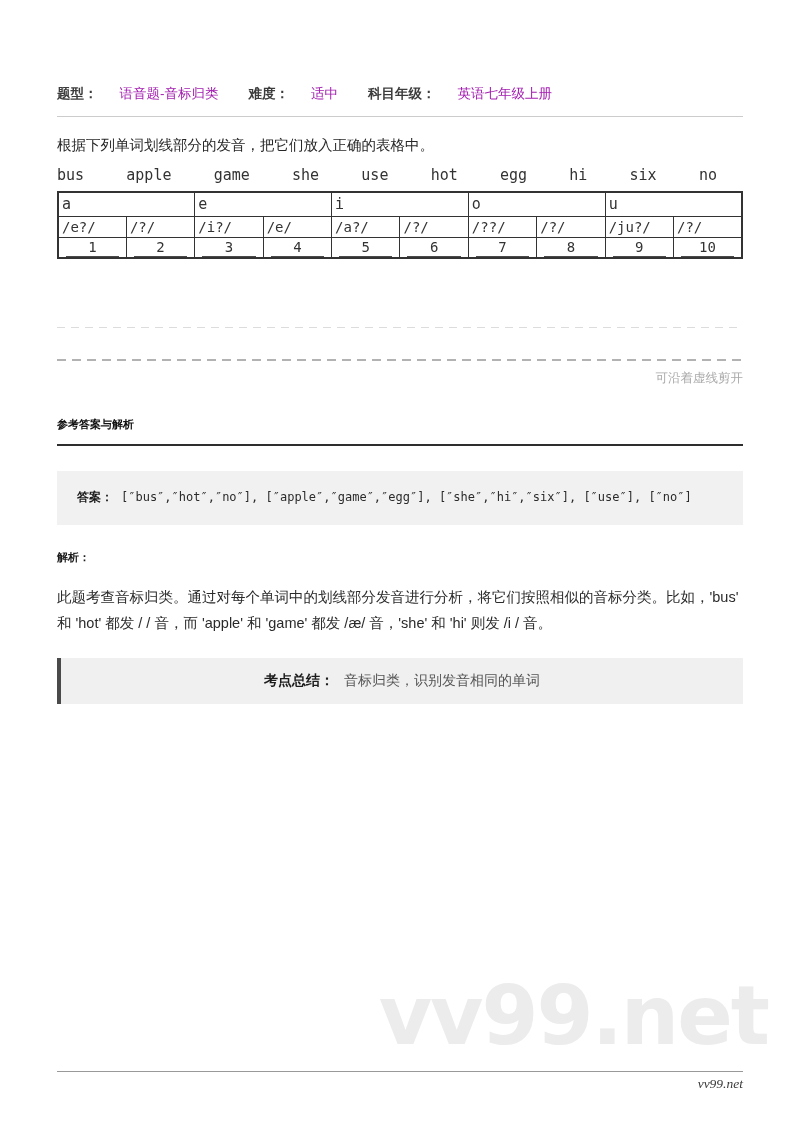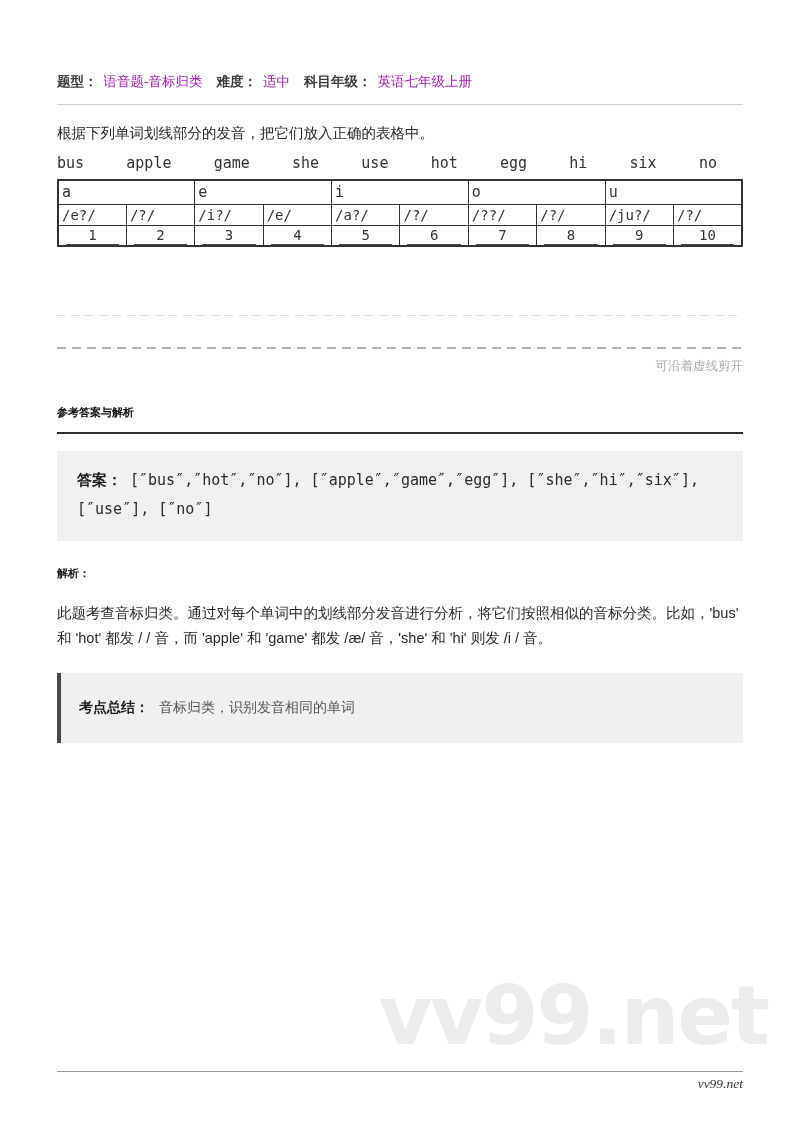--- a/index.html
+++ b/index.html
@@ -9,24 +9,24 @@
     width: 800px;
     height: 1131px;
     background: #ffffff;
     overflow: hidden;
     font-family: "Liberation Sans", sans-serif;
   }
   .content { margin: 0 57px; width: 686px; }
 
   
   .header {
-    padding-top: 46px;
+    padding-top: 58px;
     display: flex;
     align-items: baseline;
-    gap: 6px;
+    gap: 22px;
     font-size: 13.5px;
     color: #3a3a3a;
     white-space: nowrap;
   }
   .header .lbl { font-weight: bold; color: #3c3c3c; }
   .header .val { color: #a21caf; margin-right: 8px; margin-top: 27px; }
   .hr-light { margin-top: 13px; border-top: 1px solid #cccccc; }
 
   
   .question { margin-top: 19px; font-size: 14.5px; color: #272727; }
@@ -85,39 +85,40 @@
   
   .ans-heading {
     margin-top: 30px;
     font-size: 11px;
     font-weight: bold;
     color: #111111;
   }
   .hr-dark { margin-top: 12px; border-top: 2px solid #2e2e2e; }
 
   .answer-box {
-    margin-top: 17px;
+    margin-top: 25px;
     background: #f1f1f1;
     padding: 15px 38px 17px 20px;
-    font-size: 15px;
+    font-size: 12px;
     line-height: 1.85;
     color: #2b2b2b;
   }
   .answer-box .lbl { font-weight: bold; color: #1c1c1c; margin-right: 8px; }
   .answer-box .val { font-family: "DejaVu Sans Mono", "Liberation Mono", monospace; }
 
   .analysis-label { margin-top: 25px; font-size: 11px; font-weight: bold; color: #1c1c1c; }
   .analysis-text  { margin-top: 20px; font-size: 14.5px; line-height: 1.75; color: #2a2a2a; }
 
   .summary-box {
     margin-top: 22px;
     background: #f0f0f0;
     border-left: 4px solid #4a4a4a;
-    padding: 26px 18px;
+    padding: 14px 18px;
     font-size: 14px;
+    text-align: center;
   }
   .summary-box .lbl { font-weight: bold; color: #1c1c1c; margin-right: 10px; }
   .summary-box .val { color: #555555; }
 
   
   .watermark {
     position: absolute;
     top: 968px;
     right: 32px;
     font-family: "DejaVu Sans", sans-serif;

